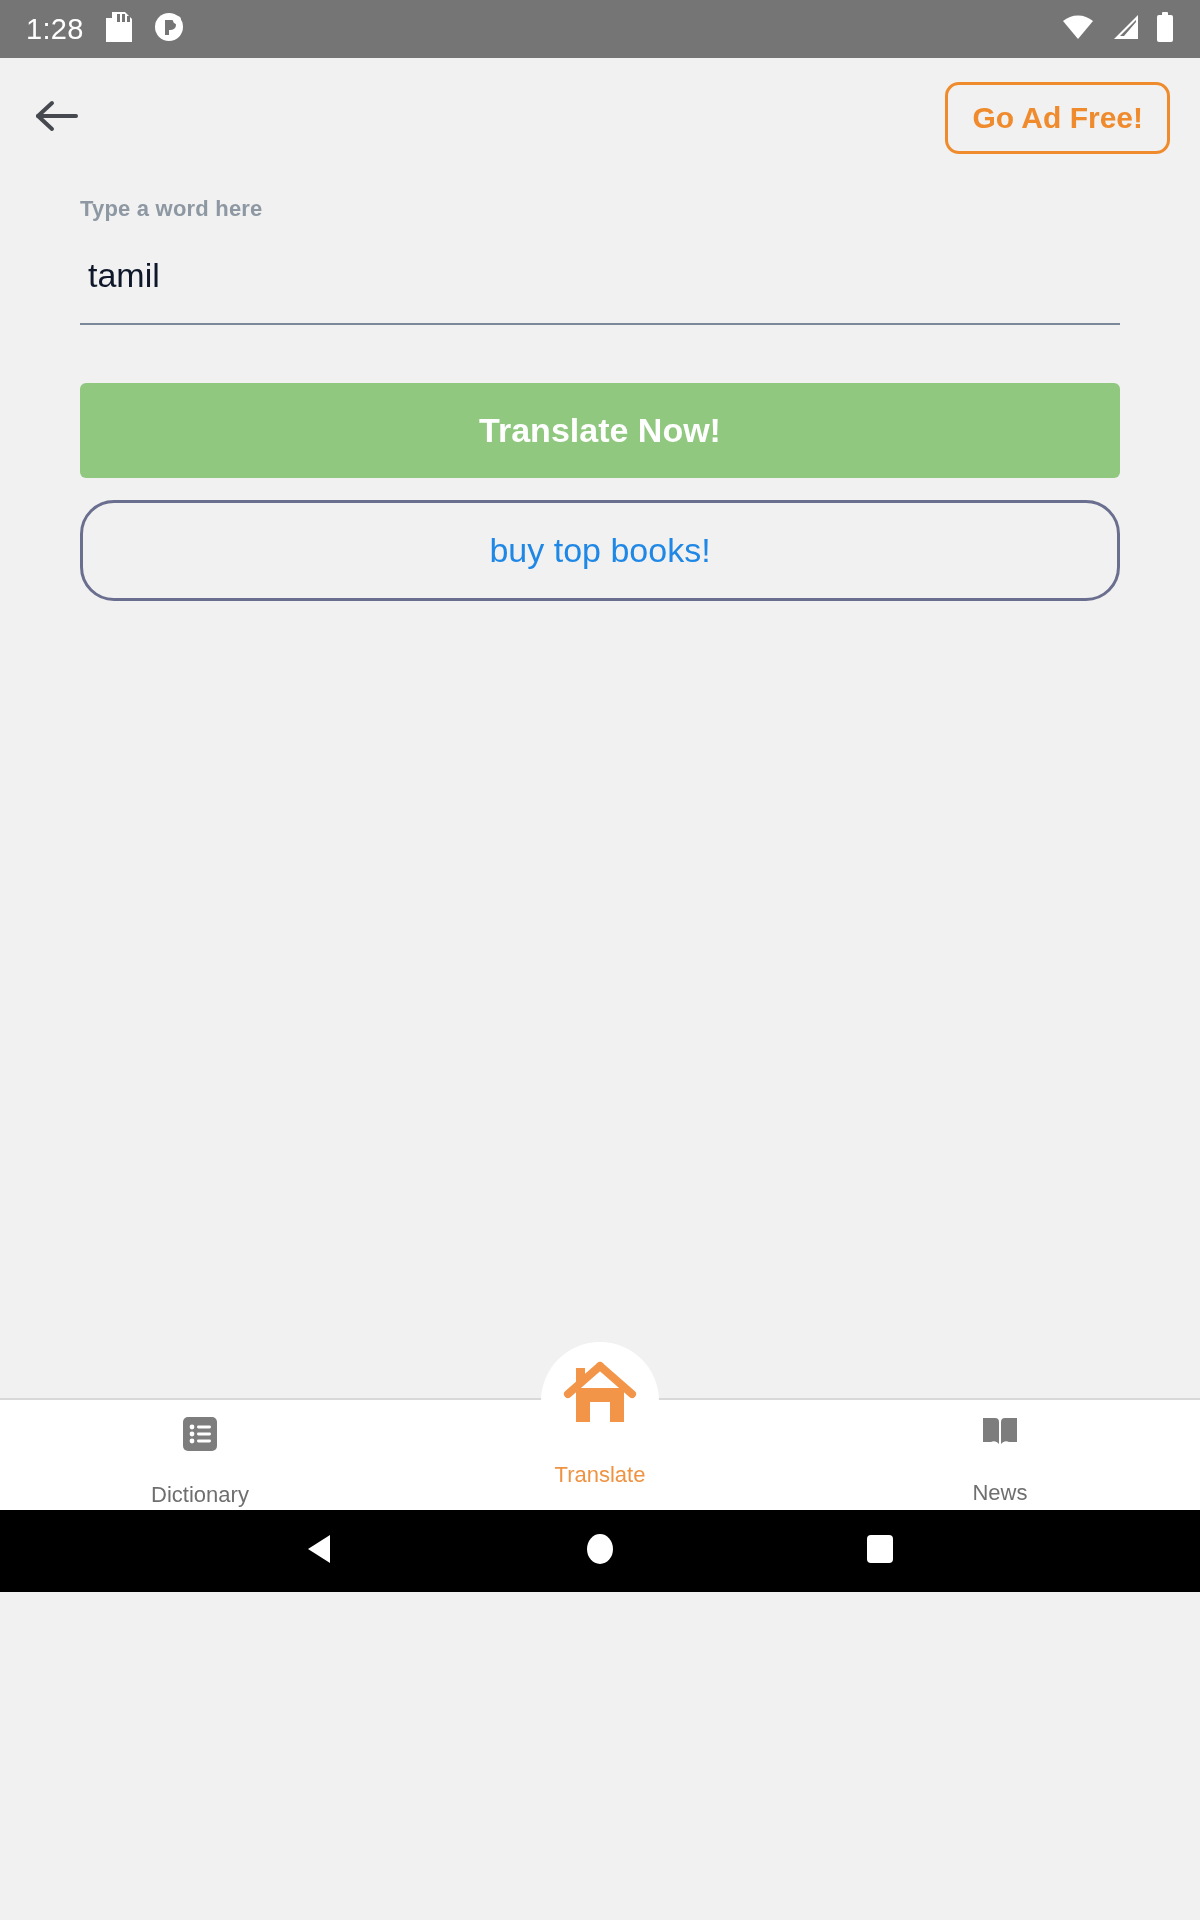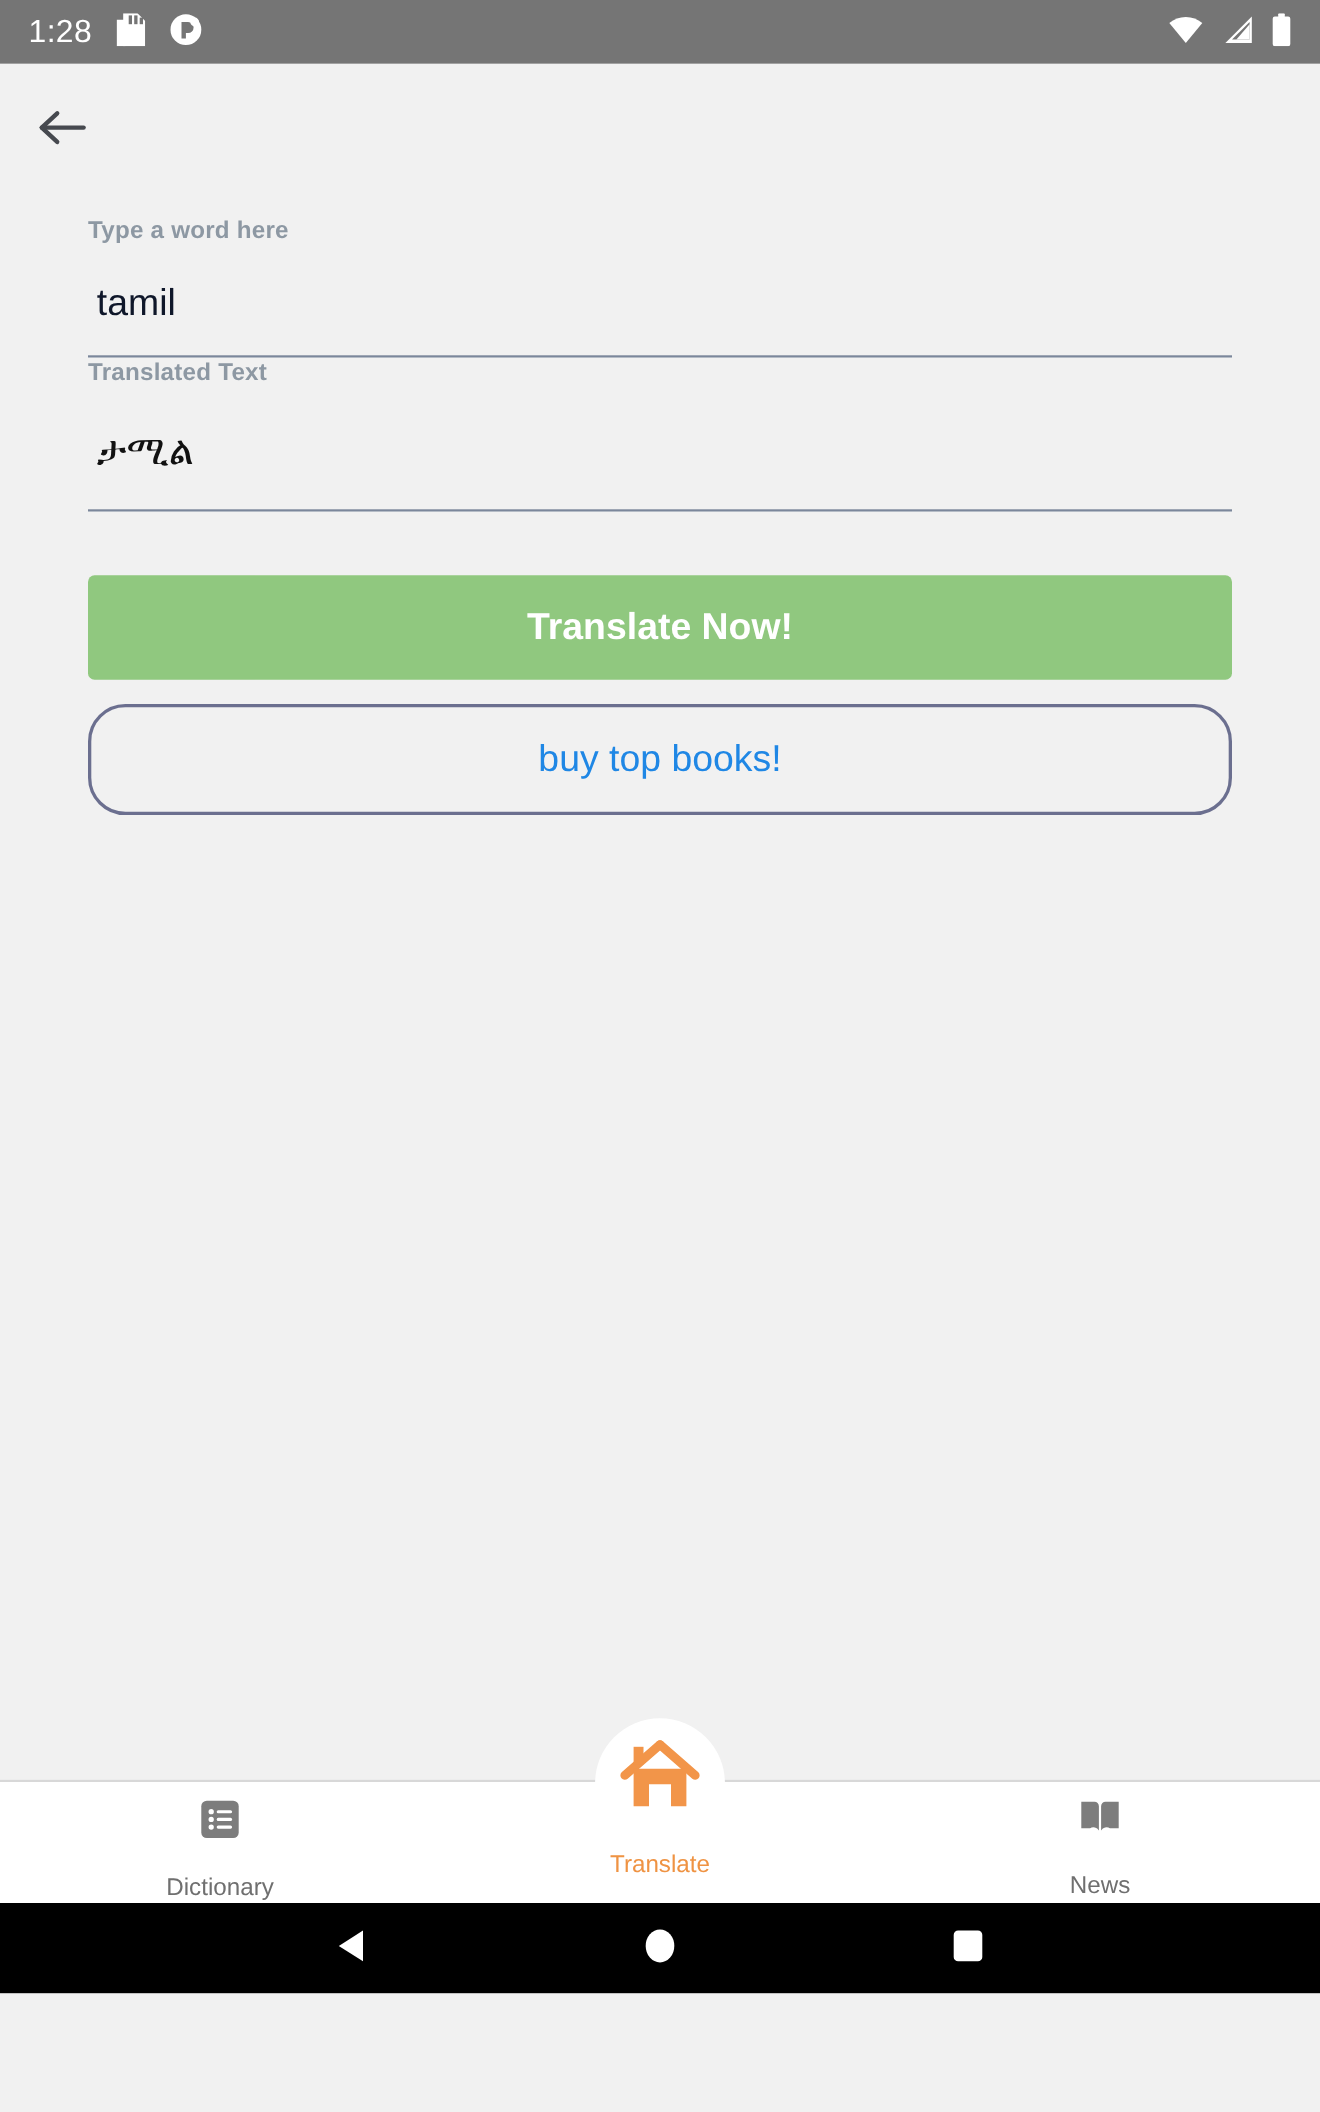--- a/index.html
+++ b/index.html
@@ -4,21 +4,21 @@
 <style>
   * { margin:0; padding:0; box-sizing:border-box; }
   html, body {
     width:1200px; height:1920px;
     font-family:"Liberation Sans", sans-serif;
     background:#f1f1f1;
     overflow:hidden;
   }
   #screen {
     position:relative;
-    width:1200px; height:1812px;
+    width:1200px; height:1592px;
     background:#f1f1f1;
     display:flex; flex-direction:column;
   }
 
   
   .status-bar {
     height:58px;
     background:#757575;
     display:flex; align-items:center;
     padding:0 26px;
@@ -229,37 +229,33 @@
 
   <div class="app-bar">
     <div class="back-btn">
       <span>
         <svg width="44" height="34" viewBox="0 0 44 34">
             <path d="M17 4 3 17l14 13" stroke="#46494f" stroke-width="4" fill="none" stroke-linecap="round" stroke-linejoin="round"></path>
             <path d="M3 17h38" stroke="#46494f" stroke-width="4" stroke-linecap="round"></path>
           </svg>
       </span>
     </div>
+    <button class="ad-free-btn">Go Ad Free!</button>
   </div>
 
   <div class="content">
 
     <div class="spacer-1"></div>
 
     <div class="field-group">
       <div class="field-label">Type a word here</div>
       <div class="field-value-src" placeholder="Type a word here">tamil</div>
       <div class="field-underline"></div>
     </div>
 
-    <div class="field-group">
-      <div class="field-label">Translated Text</div>
-      <div class="field-value-dst" placeholder="Translated Text">ታሚል</div>
-      <div class="underline-dst"></div>
-    </div>
 
     <div class="spacer-2"></div>
 
     <button class="btn-translate">Translate Now!</button>
     <button class="btn-books">buy top books!</button>
 
   </div>
 
   <div class="bottom-nav">
 

